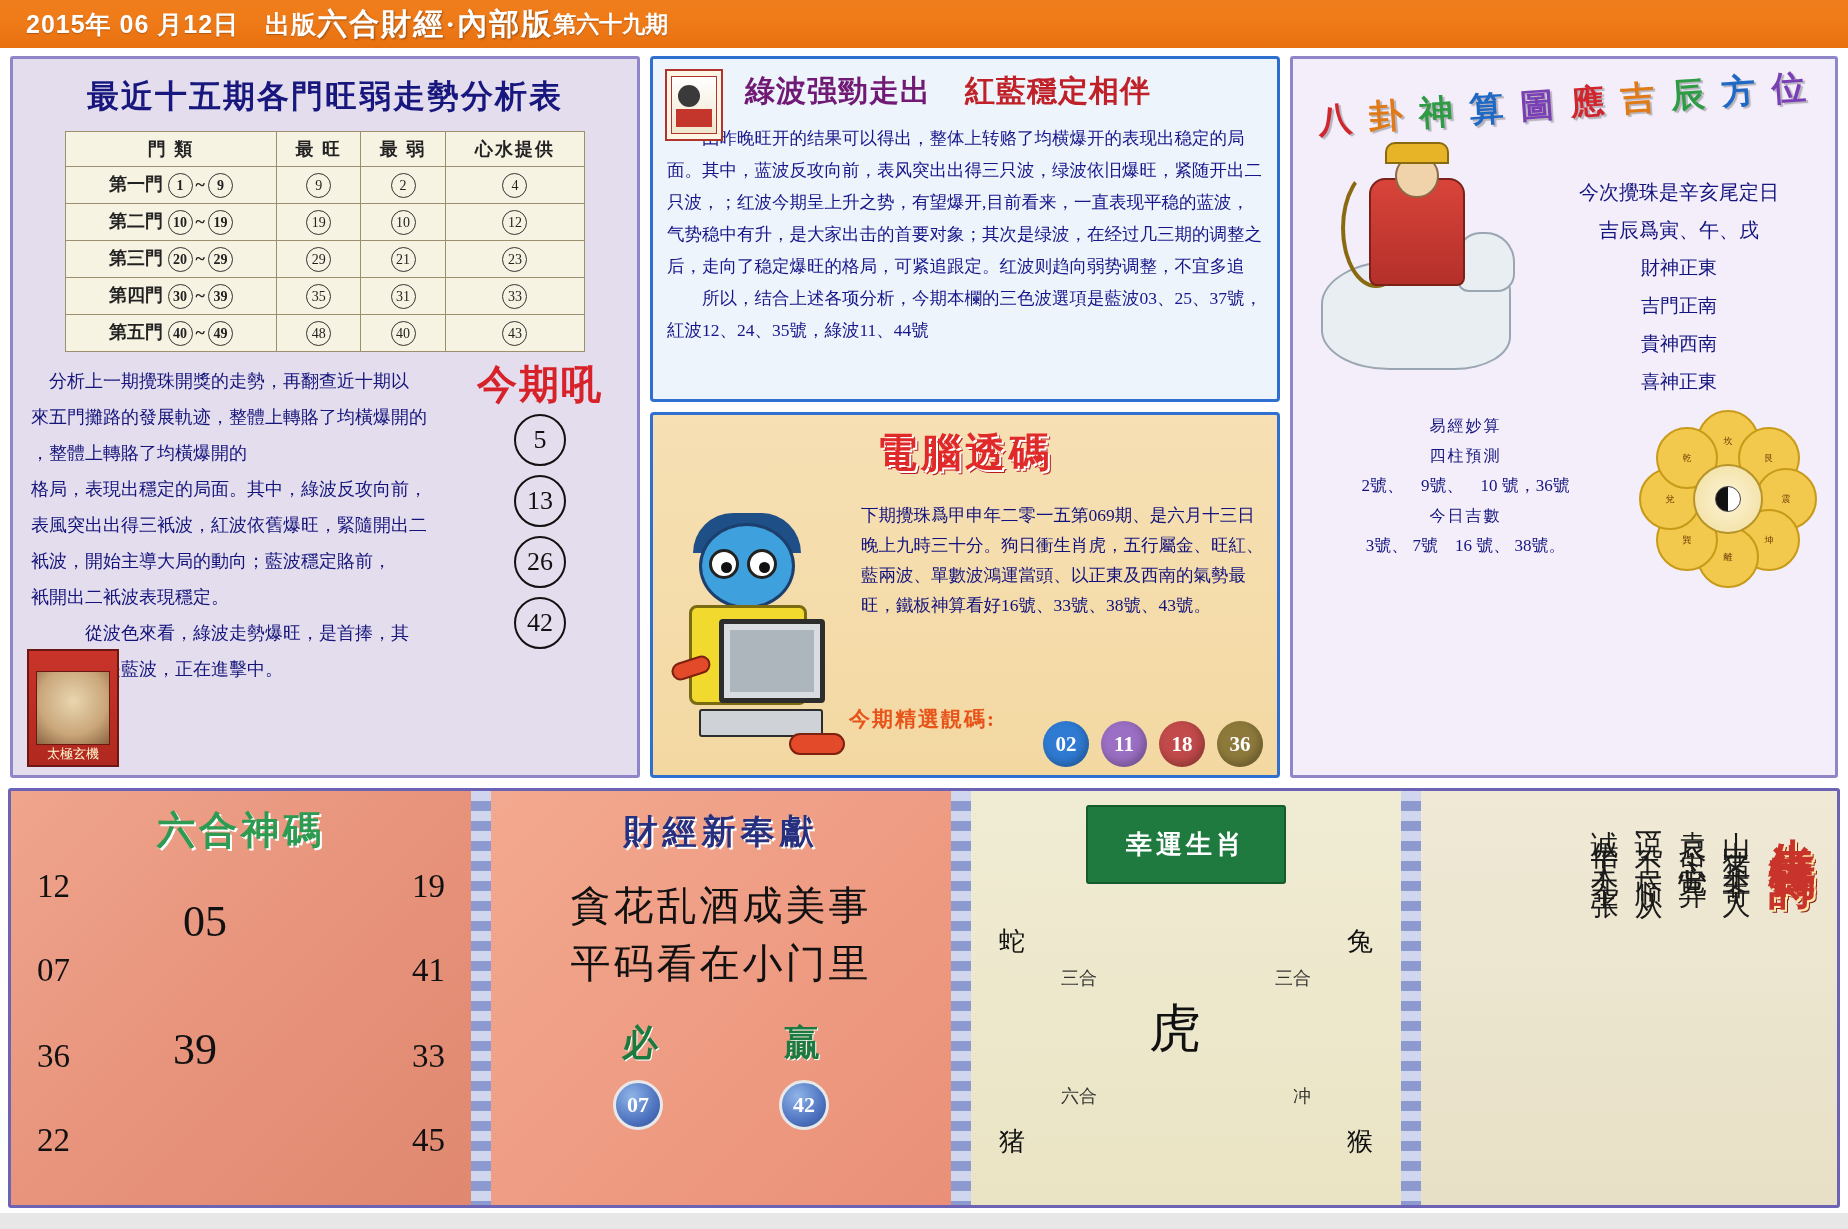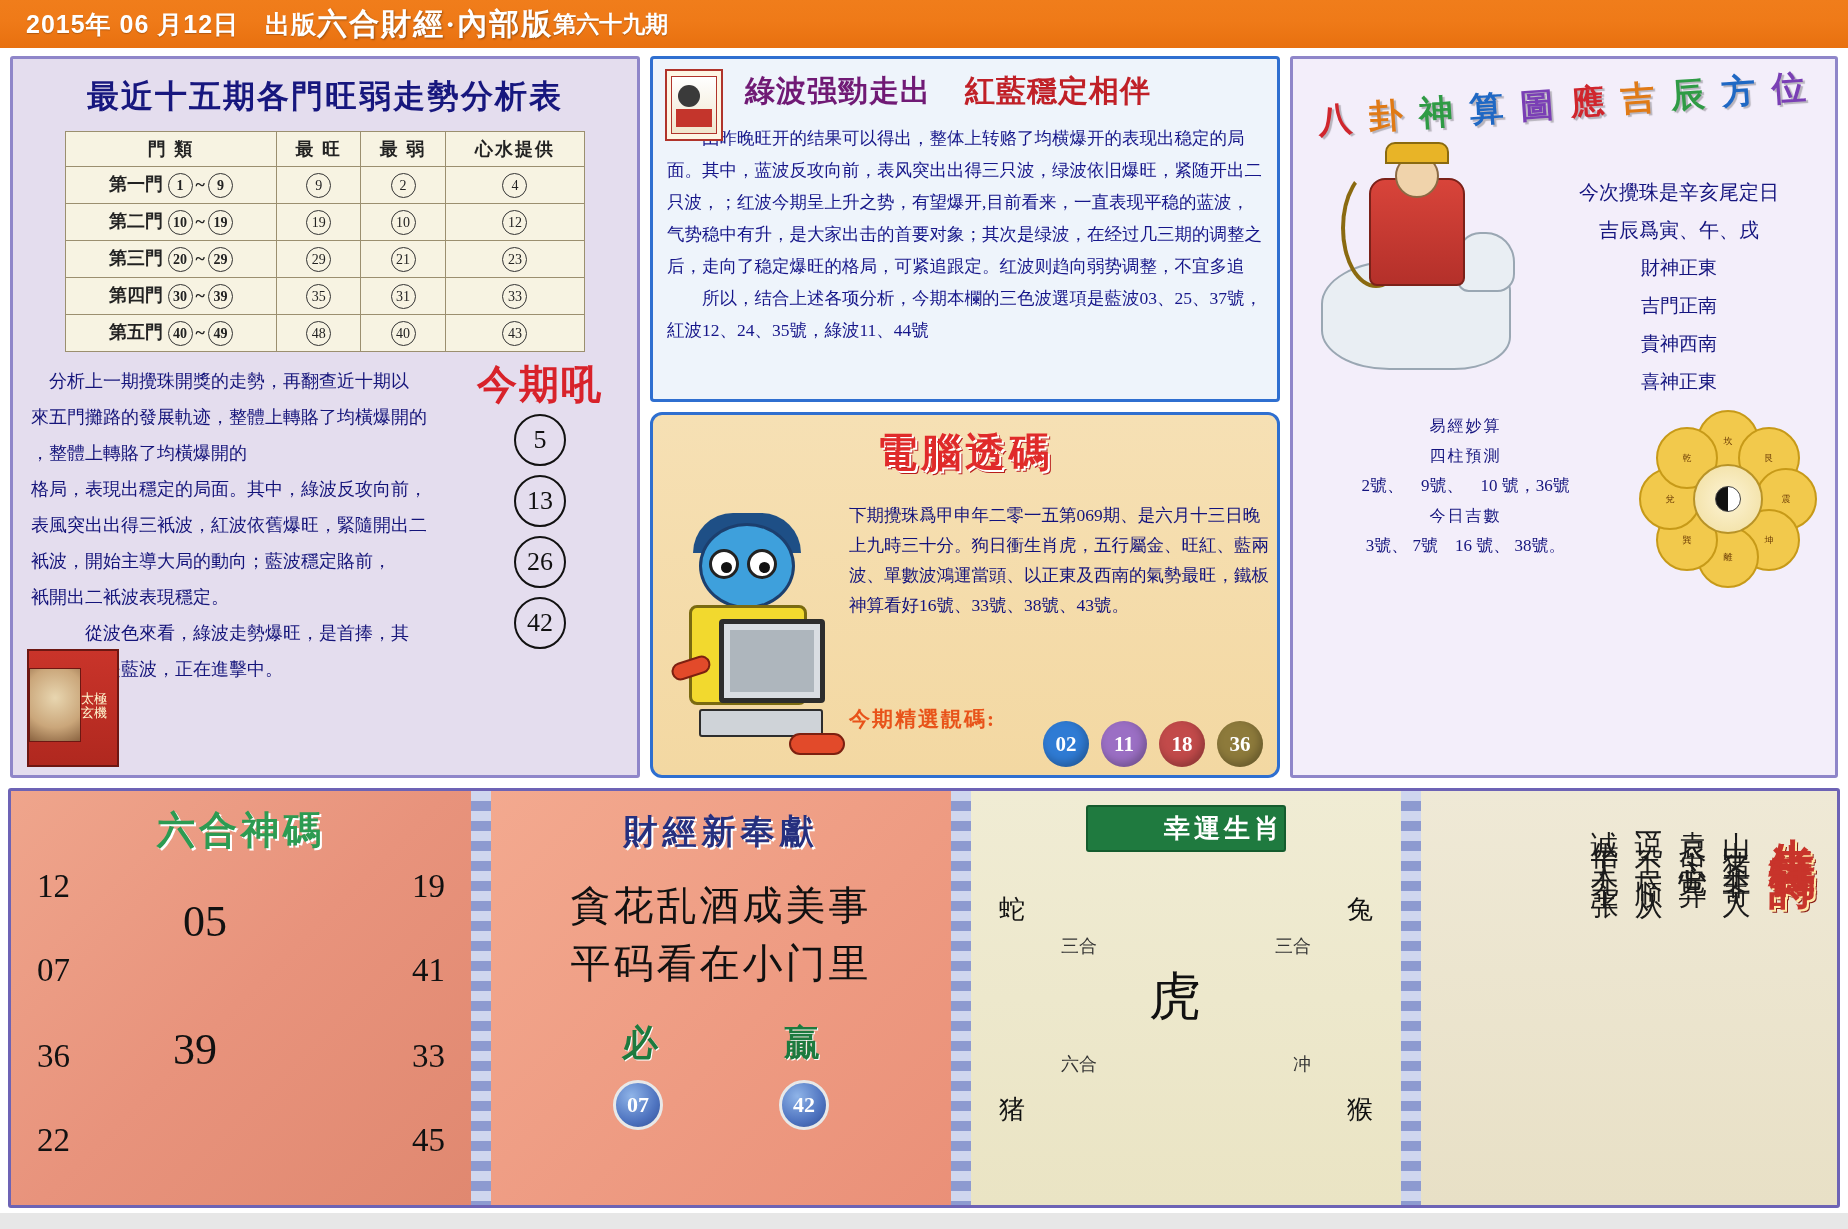--- a/index.html
+++ b/index.html
@@ -98,21 +98,21 @@
     width: 52px; height: 52px; border-radius: 50%;
     border: 2px solid #111; display:flex; align-items:center; justify-content:center;
     font-size: 26px; font-family:"Liberation Serif", serif; color:#111;
   }
   .seal {
     position:absolute; left: 14px; bottom: 8px;
     width: 92px; height: 118px;
     background: linear-gradient(180deg,#c9342a 0%, #b0281f 100%);
     border: 2px solid #6d1712;
     color: #fff8d0; font-family:"Liberation Serif", serif;
-    display:flex; flex-direction:row; align-items:center; justify-content:flex-end;
+    display:flex; flex-direction:column; align-items:center; justify-content:flex-end;
     font-size: 13px; padding-bottom: 4px; line-height: 14px;
   }
   .seal .face {
     width: 74px; height: 74px; margin-bottom: 2px;
     background: radial-gradient(circle at 50% 40%, #e8d6b0 0%, #caa67a 60%, #8a6340 100%);
     border: 1px solid #6d1712;
   }
 
   
   .col-mid { width: 630px; display:flex; flex-direction:column; gap: 10px; }
@@ -153,24 +153,24 @@
   }
   .article-body {
     font-family:"Liberation Serif", serif;
     font-size: 17.5px; line-height: 32px; color: #16168a;
   }
   .article-body p { margin: 0; }
 
   .panel-computer {
     background: linear-gradient(180deg,#f6e0b4 0%, #f3d8a2 100%);
     border: 3px solid #2f6fd0;
-    border-radius: 12px;
+    border-radius: 4px;
     height: 370px;
     position: relative;
-    padding: 8px 0;
+    padding: 8px 12px;
     overflow:hidden;
   }
   .pc-title {
     text-align:center;
     font-family:"Liberation Serif", serif;
     font-size: 40px; font-weight: bold;
     color: #e02a2a;
     text-shadow: 2px 2px 0 #fff, 3px 3px 0 #b81c1c;
     letter-spacing: 4px;
     margin: 2px 0 8px 0;
@@ -348,21 +348,21 @@
   .cell-c {
     width: 430px;
     background: linear-gradient(180deg,#f0ecd4 0%, #eae4c4 100%);
     padding: 12px 18px;
   }
   .lucky-badge {
     width: 200px; margin: 2px auto 0 auto;
     background: #1f7a3f; color:#fff;
     font-family:"Liberation Serif", serif;
     font-size: 26px; font-weight:bold; letter-spacing: 4px;
-    text-align:right; padding: 4px 0; border-radius: 3px;
+    text-align:center; padding: 20px 0; border-radius: 3px;
     border: 2px solid #145c2e;
   }
   .zodiac-wrap { position:relative; height: 300px; font-family:"Liberation Serif", serif; color:#111; }
   .zodiac-wrap .z { position:absolute; font-size: 26px; }
   .zodiac-wrap .sm { font-size: 18px; color:#333; }
   .zodiac-wrap .center { position:absolute; left: 160px; top: 110px; font-size: 52px; }
 
   .cell-d {
     flex: 1;
     background: linear-gradient(180deg,#efe9d6 0%, #e8e0c6 100%);

